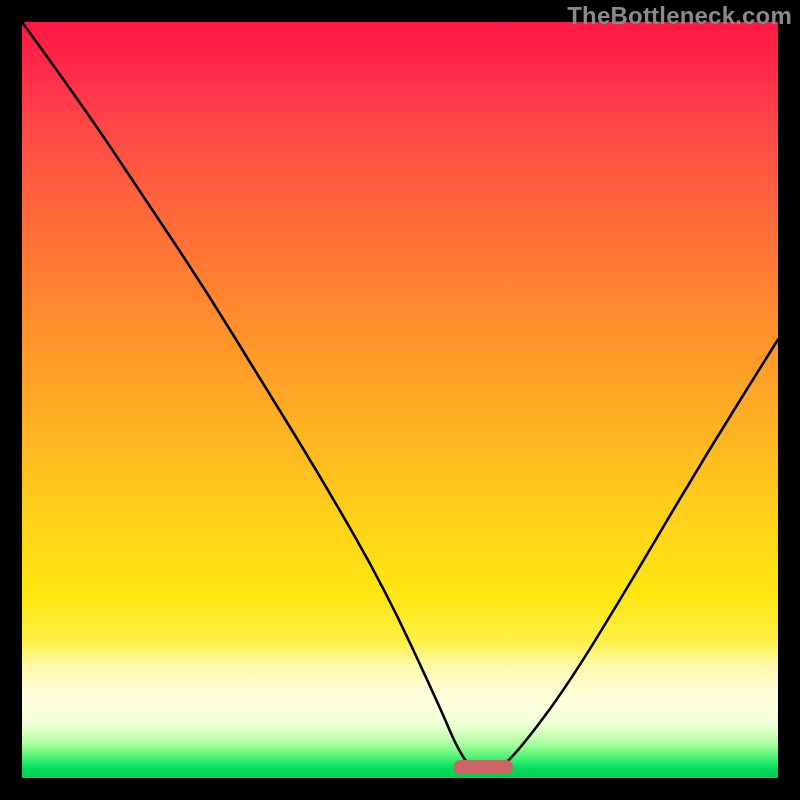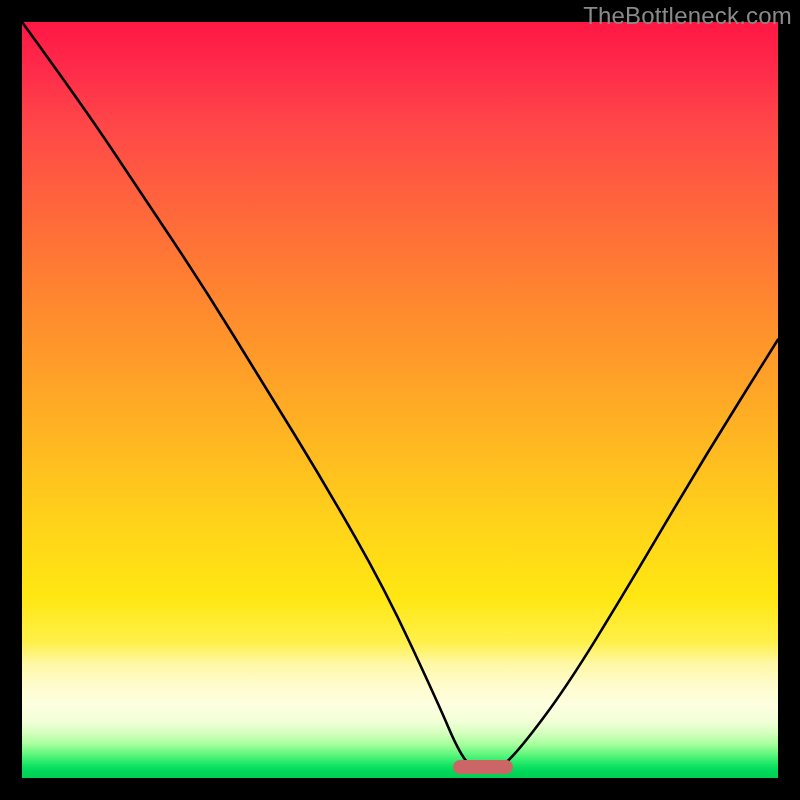--- a/index.html
+++ b/index.html
@@ -59,21 +59,21 @@
     position: absolute;
     background: #cc6666;
     border-radius: 999px;
   }
   .watermark {
     position: absolute;
     top: 2px;
     right: 8px;
     color: #8a8a8a;
     font-size: 24px;
-    font-weight: 400;
+    font-weight: 700;
     letter-spacing: 0.2px;
     user-select: none;
   }
 </style>
 </head>
 <body>
 
 <div class="frame">
   <div class="plot-area">
     <svg class="curve" viewBox="0 0 756 756" preserveAspectRatio="none">

